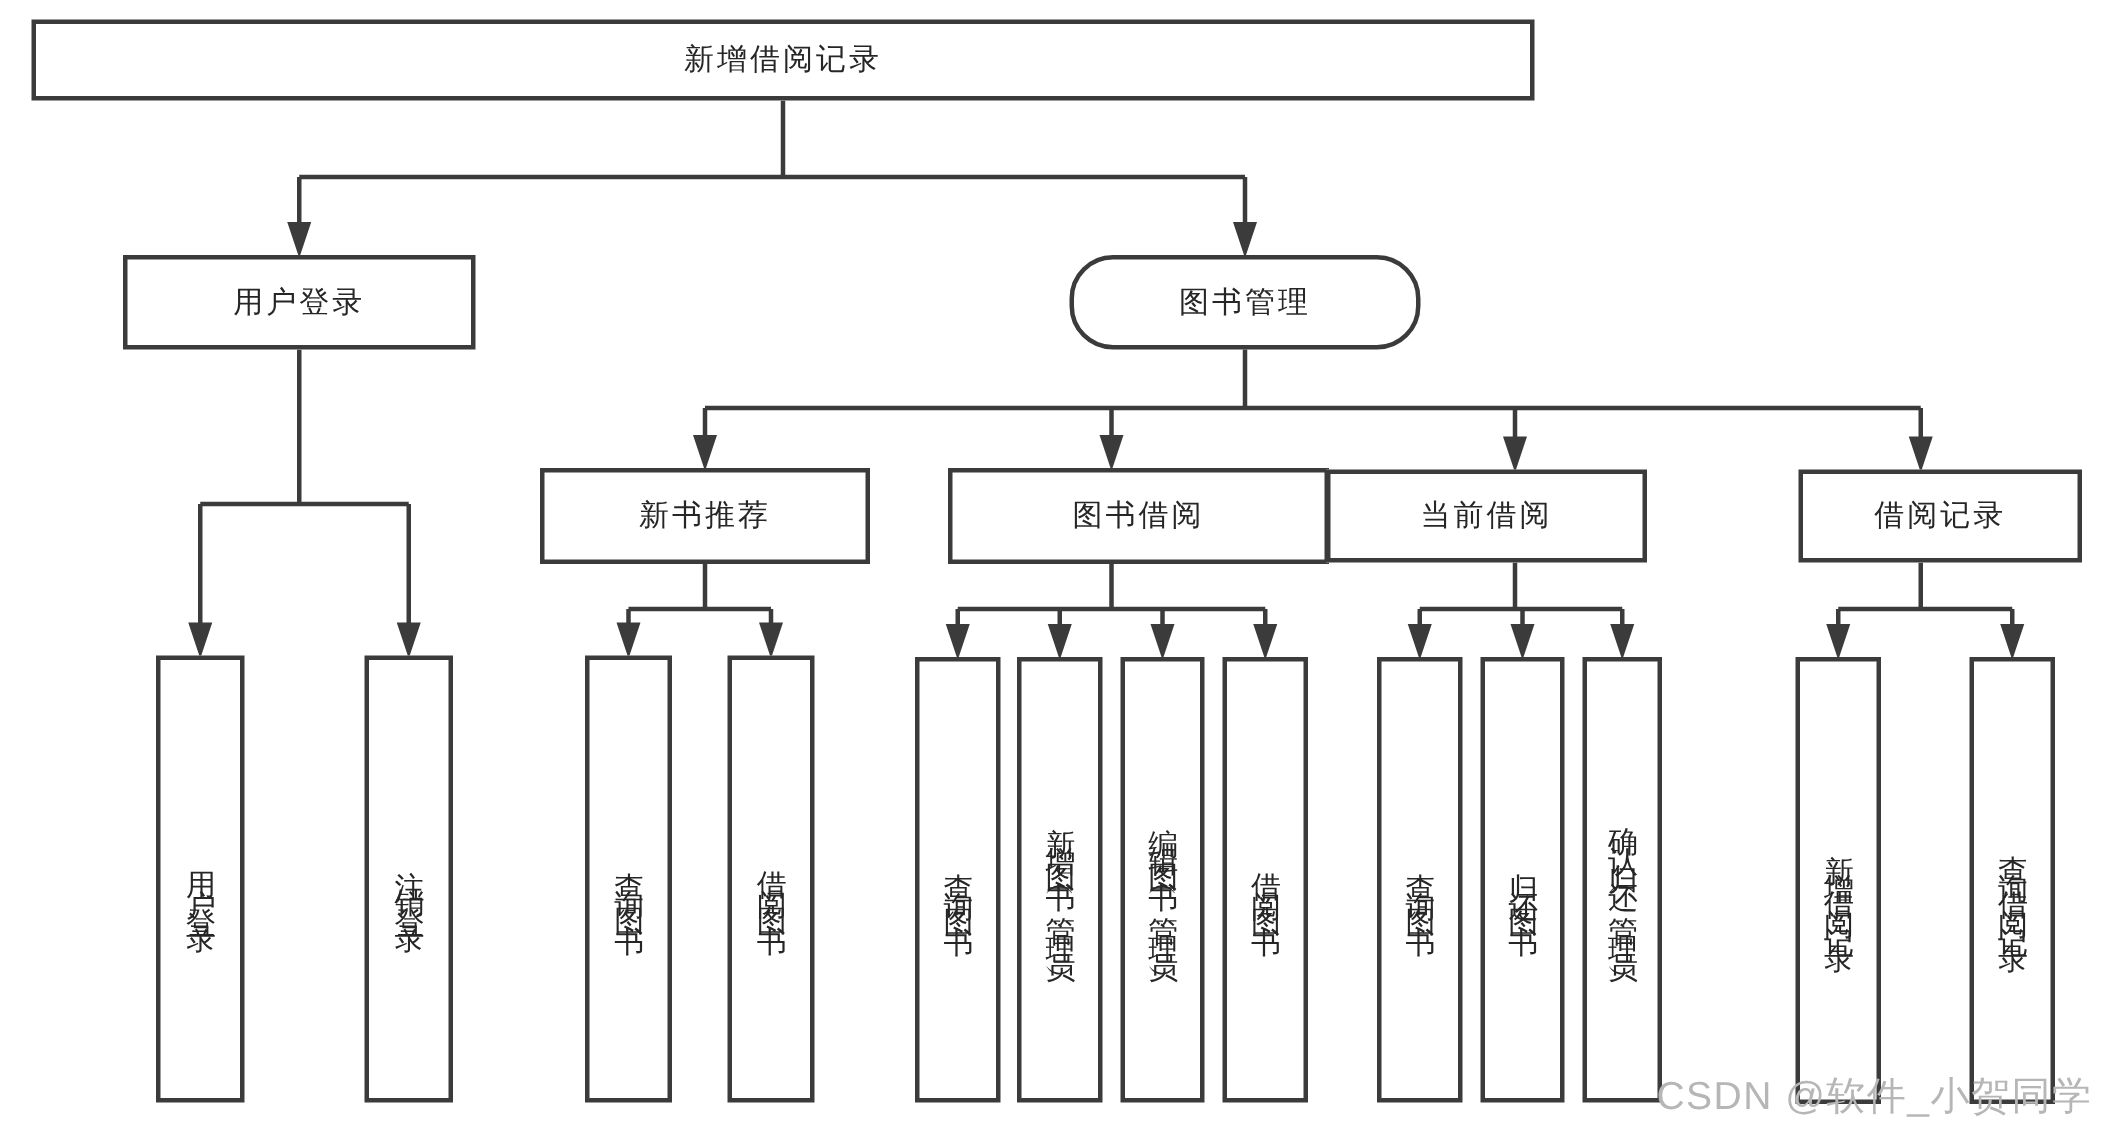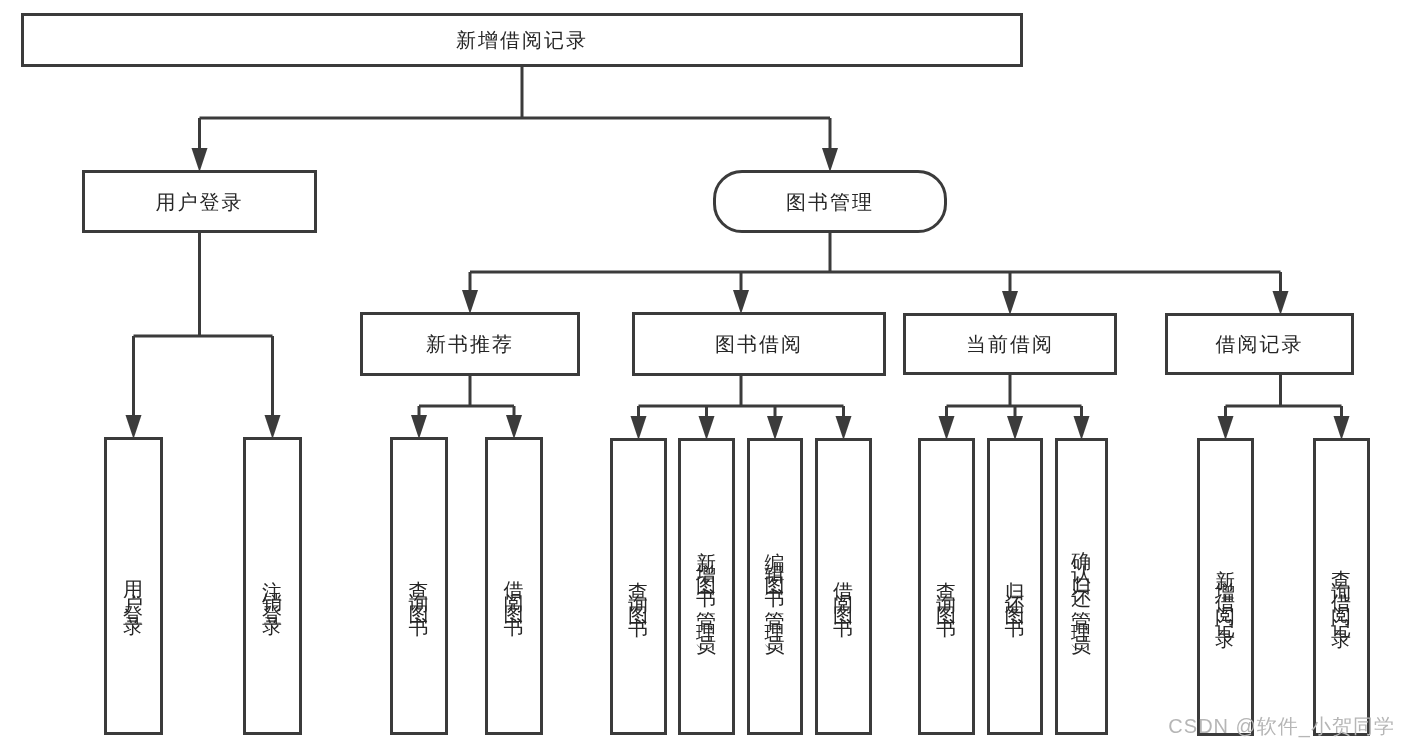--- a/index.html
+++ b/index.html
@@ -41,21 +41,21 @@
     letter-spacing: 12px;
     line-height: 1;
     padding-top: 6px;
   }
   .watermark {
     position: absolute;
     top: 713px;
     right: 10px;
     z-index: 3;
     color: #b6b6b6;
-    font-size: 20px;
+    font-size: 26px;
     letter-spacing: 1px;
     white-space: nowrap;
   }
 </style>
 </head>
 <body>
 
 <div class="stage">
   <svg class="connectors" width="1405" height="747" viewBox="0 0 1405 747" xmlns="http://www.w3.org/2000/svg">
       <line x1="522" y1="67" x2="522" y2="118" stroke="#3b3b3b" stroke-width="3"></line>
@@ -112,22 +112,22 @@
       <polygon points="1333.5,416 1349.5,416 1341.5,440" fill="#3b3b3b"></polygon>
     </svg>
   <div id="nodes-layer">
       <div class="node h" style="left: 21px; top: 13px; width: 1002px; height: 54px;">新增借阅记录</div>
       <div class="node h" style="left: 82px; top: 170px; width: 235px; height: 63px;">用户登录</div>
       <div class="node h" style="left: 713px; top: 170px; width: 234px; height: 63px; border-radius: 29px;">图书管理</div>
       <div class="node v" style="left: 104px; top: 437px; width: 59px; height: 298px;">用户登录</div>
       <div class="node v" style="left: 243px; top: 437px; width: 59px; height: 298px;">注销登录</div>
       <div class="node h" style="left: 360px; top: 312px; width: 220px; height: 64px;">新书推荐</div>
       <div class="node h" style="left: 632px; top: 312px; width: 254px; height: 64px;">图书借阅</div>
-      <div class="node h" style="left: 903px; top: 313px; width: 214px; height: 62px;">当前借阅</div>
-      <div class="node h" style="left: 1165px; top: 313px; width: 189px; height: 62px;">借阅记录</div>
+      <div class="node h" style="left: 884px; top: 313px; width: 214px; height: 62px;">当前借阅</div>
+      <div class="node h" style="left: 1199px; top: 313px; width: 189px; height: 62px;">借阅记录</div>
       <div class="node v" style="left: 390px; top: 437px; width: 58px; height: 298px;">查询图书</div>
       <div class="node v" style="left: 485px; top: 437px; width: 58px; height: 298px;">借阅图书</div>
       <div class="node v" style="left: 610px; top: 438px; width: 57px; height: 297px;">查询图书</div>
       <div class="node v" style="left: 678px; top: 438px; width: 57px; height: 297px;">新增图书（管理员）</div>
       <div class="node v" style="left: 747px; top: 438px; width: 56px; height: 297px;">编辑图书（管理员）</div>
       <div class="node v" style="left: 815px; top: 438px; width: 57px; height: 297px;">借阅图书</div>
       <div class="node v" style="left: 918px; top: 438px; width: 57px; height: 297px;">查询图书</div>
       <div class="node v" style="left: 987px; top: 438px; width: 56px; height: 297px;">归还图书</div>
       <div class="node v" style="left: 1055px; top: 438px; width: 53px; height: 297px;">确认归还（管理员）</div>
       <div class="node v" style="left: 1197px; top: 438px; width: 57px; height: 298px;">新增借阅记录</div>

